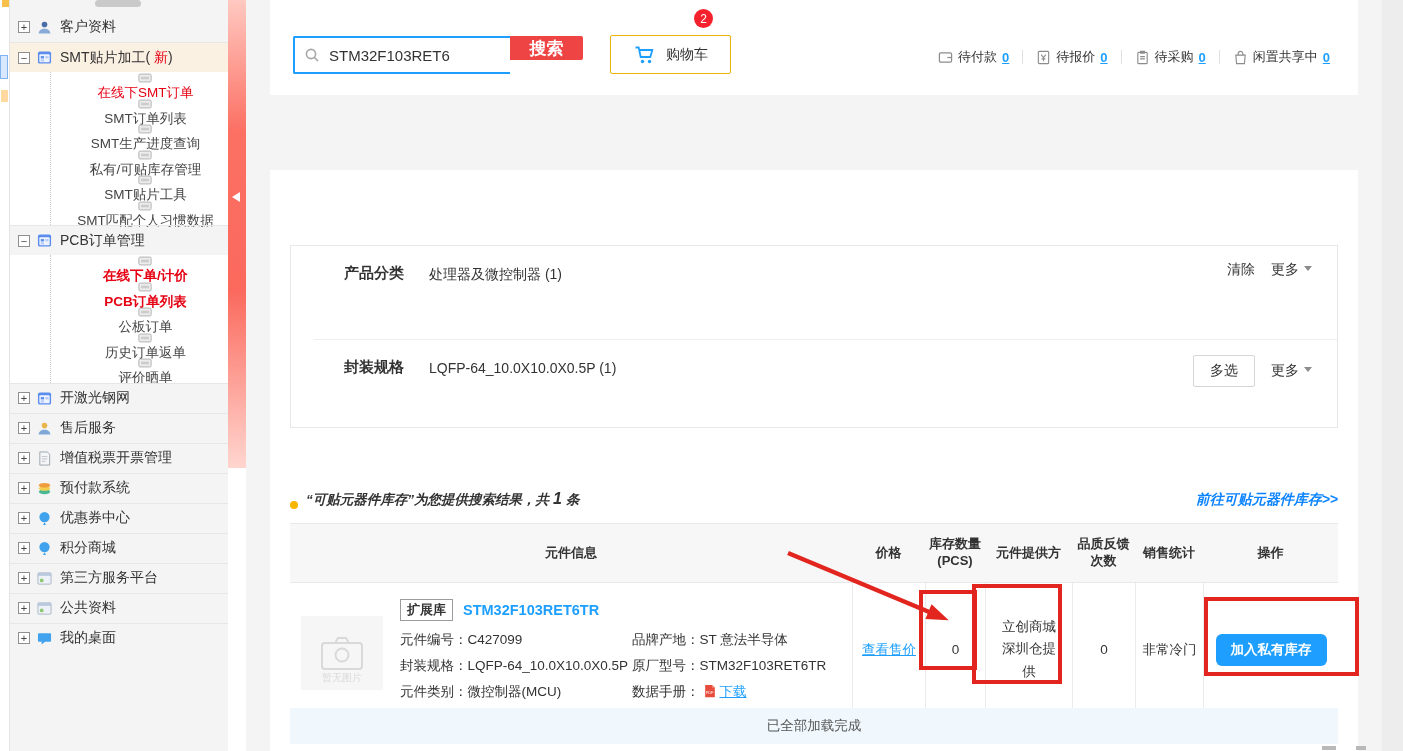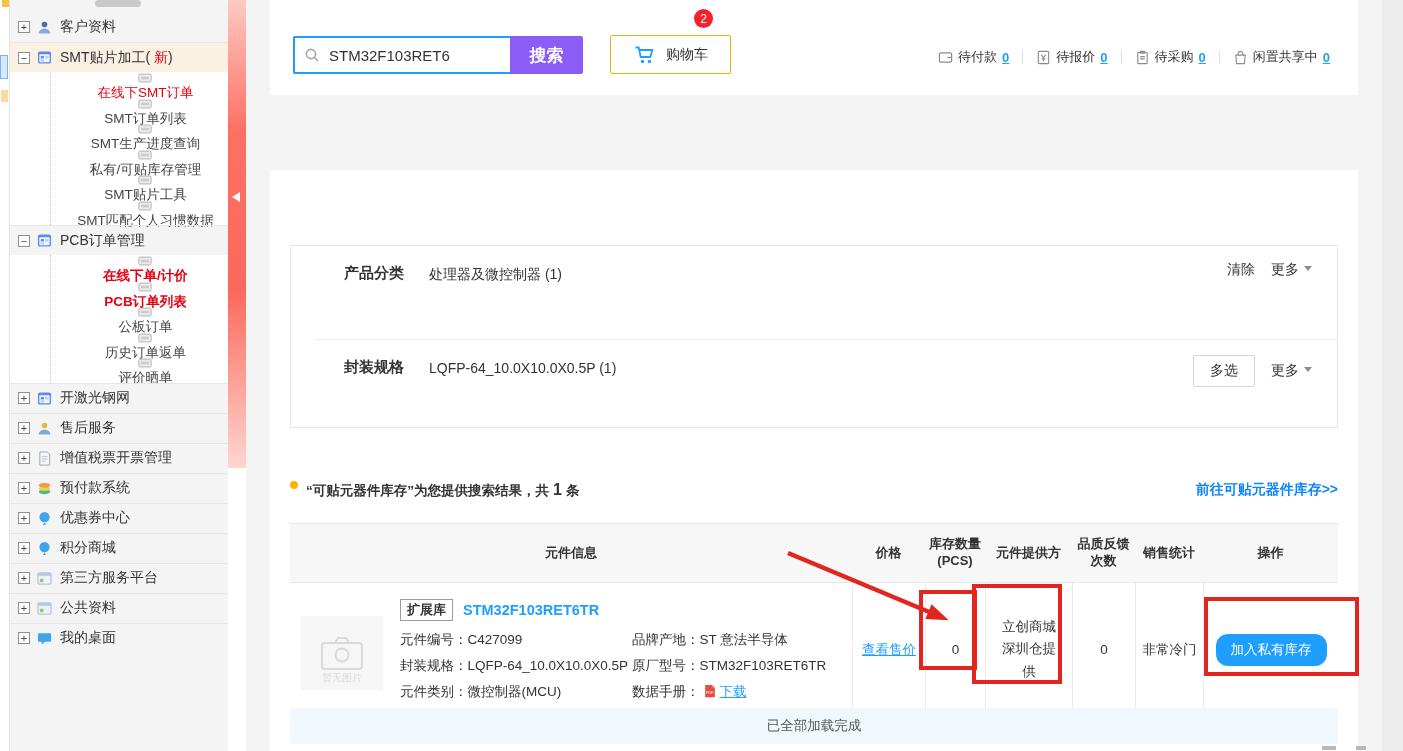--- a/index.html
+++ b/index.html
@@ -38,21 +38,21 @@
     background:linear-gradient(180deg,#ffc9c1 0%,#fc7064 28%,#fb695d 62%,#ffd6cf 100%); }
   .red-arrow { position:absolute; left:4px; top:192px; width:0; height:0;
     border-top:5px solid transparent; border-bottom:5px solid transparent; border-right:8px solid #fff; }
 
   
   .main { position:absolute; left:270px; top:0; width:1088px; height:751px; z-index:2; }
   .topbar { position:absolute; left:0; top:0; width:1088px; height:95px; background:#fff; }
   .search-wrap { position:absolute; left:23px; top:36px; display:flex; height:38px; }
   .search-input { width:217px; height:38px; border:2px solid #1e9fff; border-right:none; border-radius:2px 0 0 2px; padding-left:34px; font-size:15px; color:#333; outline:none; font-family:inherit; }
   .mag { position:absolute; left:11px; top:11px; }
-  .search-btn { width:73px; height:38px; background:#8b5cf6; color:#fff; font-size:17px; font-weight:bold; border:none; border-radius:0 2px 2px 0; cursor:pointer; font-family:inherit; }
+  .search-btn { width:73px; height:24px; background:#ef4444; color:#fff; font-size:17px; font-weight:bold; border:none; border-radius:0 2px 2px 0; cursor:pointer; font-family:inherit; }
   .cart-btn { position:absolute; left:340px; top:35px; width:121px; height:39px; background:#fff; border:1px solid #eab308; border-radius:2px; display:flex; align-items:center; justify-content:center; gap:9px; font-size:14px; color:#333; cursor:pointer; }
   .badge { position:absolute; left:424px; top:9px; width:19px; height:19px; border-radius:50%; background:#f5222d; color:#fff; font-size:12px; display:flex; align-items:center; justify-content:center; z-index:4; }
   .quicklinks { position:absolute; right:28px; top:48px; display:flex; align-items:center; font-size:13px; color:#333; }
   .ql { display:flex; align-items:center; gap:5px; cursor:pointer; white-space:nowrap; }
   .ql .cnt { color:#1e9fff; font-weight:bold; text-decoration:underline; }
   .qdiv { width:1px; height:14px; background:#e0e0e0; margin:0 13px; }
 
   .tabstrip { position:absolute; left:0; top:115px; width:1088px; height:55px; background:#f7f7f7; border-bottom:1px solid #eaeaea; display:flex; }
   .tabstrip::before, .tabstrip::after { content:''; width:8px; background:#ececec; flex:none; }
   .tab { flex:1; display:flex; align-items:center; justify-content:center; font-size:15px; color:#2b2b2b; cursor:pointer; }
@@ -63,21 +63,21 @@
   .frow { position:relative; }
   .frow.r1 { height:93px; }
   .frow.r2 { height:88px; border-top:1px solid #eeeeee; }
   .flabel { position:absolute; left:30px; top:18px; font-size:15px; font-weight:bold; color:#333; }
   .fvalue { position:absolute; left:115px; top:20px; font-size:14px; color:#333; cursor:pointer; }
   .factions { position:absolute; right:25px; top:15px; display:flex; align-items:center; gap:16px; font-size:14px; color:#333; }
   .flink { cursor:pointer; white-space:nowrap; }
   .caret { display:inline-block; margin-left:5px; width:0; height:0; border:4px solid transparent; border-top:5px solid #8c8c8c; vertical-align:-1px; }
   .btn-multi { border:1px solid #d6d6d6; background:#fff; padding:6px 16px; font-size:14px; color:#333; border-radius:2px; cursor:pointer; font-family:inherit; }
 
-  .results-line { position:absolute; left:20px; top:311px; width:1048px; display:flex; align-items:flex-start; }
+  .results-line { position:absolute; left:20px; top:320px; width:1048px; display:flex; align-items:flex-end;font-style:italic; }
   .dot { width:8px; height:8px; border-radius:50%; background:#f7b500; margin-right:8px; flex:none; }
   .summary { font-size:13.5px; color:#333; font-weight:bold; }
   .summary b { font-size:16px; margin:0 4px; }
   .goto { margin-left:auto; color:#0d84ff; font-weight:bold; font-size:14px; cursor:pointer; text-decoration:none; }
 
   .tbl { position:absolute; left:20px; top:353px; width:1048px; }
   .thead { display:flex; height:60px; background:#f7f7f7; border-top:1px solid #e8e8e8; border-bottom:1px solid #e8e8e8; align-items:center; }
   .th { text-align:center; font-size:13px; color:#333; white-space:pre-line; line-height:1.3; font-weight:bold; }
   .trow { display:flex; height:134px; border-bottom:1px solid #e8e8e8; }
   .td { display:flex; align-items:center; justify-content:center; font-size:13.5px; color:#333; }
@@ -88,21 +88,21 @@
   .noimg-label { position:absolute; left:0; right:0; bottom:5px; text-align:center; font-size:10px; color:#d9d9d9; }
   .info { position:absolute; left:110px; top:16px; }
   .line1 { display:flex; align-items:center; gap:10px; }
   .lib-badge { border:1px solid #9c9c9c; padding:1px 6px; font-size:13px; font-weight:bold; color:#333; }
   .part-no { color:#1e9fff; font-weight:bold; font-size:14.5px; cursor:pointer; }
   .fieldgrid { margin-top:10px; display:grid; grid-template-columns:232px auto; row-gap:8px; font-size:13.5px; color:#333; }
   .dslink { color:#1e9fff; text-decoration:underline; cursor:pointer; }
   .fieldgrid .ic { vertical-align:-2px; margin:0 3px; }
   .price-link { color:#1e9fff; text-decoration:underline; cursor:pointer; }
   .provider { width:62px; text-align:center; line-height:1.65; }
-  .action-btn { background:#1e9fff; color:#fff; font-size:13.5px; padding:7px 15px; border:none; border-radius:12px; cursor:pointer; font-family:inherit; }
+  .action-btn { background:#1e9fff; color:#fff; font-size:13.5px; padding:7px 15px; border:none; border-radius:6px; cursor:pointer; font-family:inherit;font-weight:bold; }
   .loaded { position:absolute; left:20px; top:538px; width:1048px; height:36px; background:#f0f8fd; display:flex; align-items:center; justify-content:center; font-size:13.5px; color:#555; }
 
   .gutter { position:absolute; left:1358px; top:0; width:45px; height:751px; background:#f4f4f4; z-index:2; }
   .gutter-inner { position:absolute; left:24px; top:0; width:21px; height:751px; background:#ededed; }
   .smudge { position:absolute; height:4px; background:#b9b9b9; z-index:3; }
   .annotations { position:absolute; left:0; top:0; width:1403px; height:751px; pointer-events:none; z-index:9; }
 </style>
 </head>
 <body>
 

